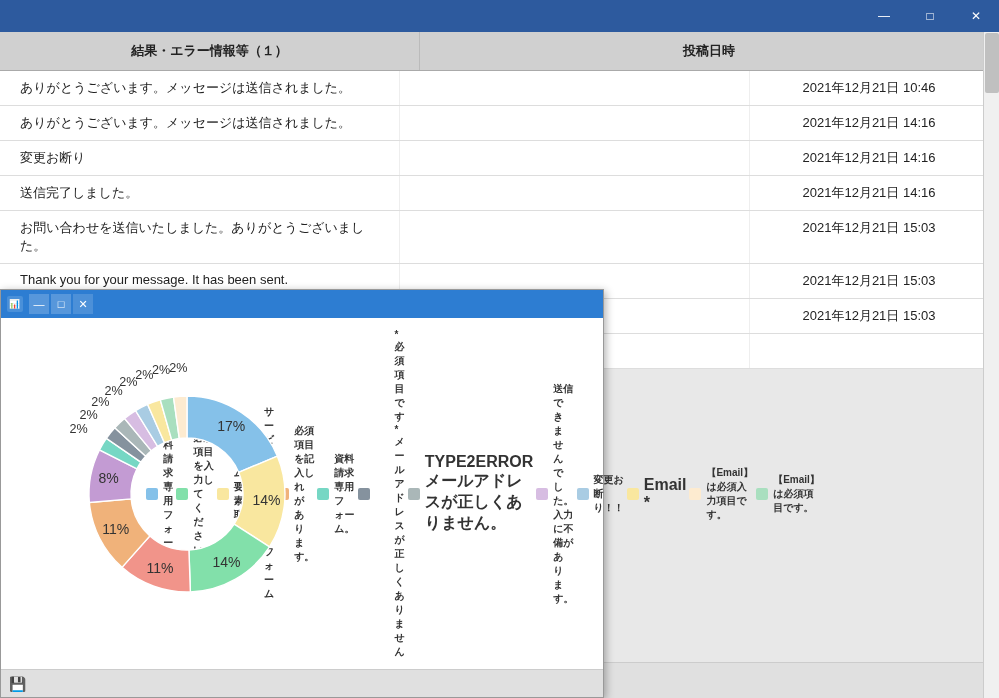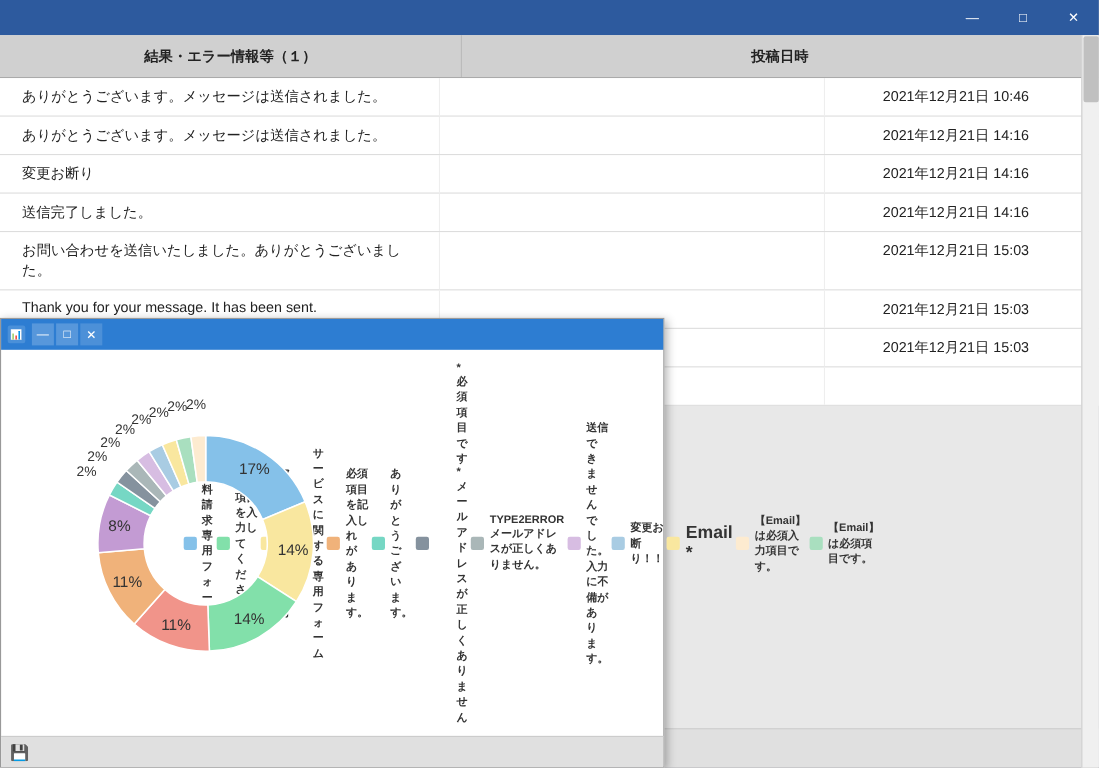--- a/index.html
+++ b/index.html
@@ -421,29 +421,29 @@
         <div class="legend-row">
     <div class="legend-dot" style="background:#f1948a;"></div>
     <span style="font-size:10px;color:#333;margin-top:18px;">サービスに関する専用フォーム</span>
   </div>
         <div class="legend-row">
     <div class="legend-dot" style="background:#f0b27a;"></div>
     <span style="font-size:10px;color:#333;">必須項目を記入しれがあります。</span>
   </div>
         <div class="legend-row">
     <div class="legend-dot" style="background:#76d7c4;"></div>
-    <span style="font-size:10px;color:#333;">ありがとうございます。</span>
+    <span style="font-size:10px;color:#333;">資料請求専用フォーム。</span>
   </div>
         <div class="legend-row">
     <div class="legend-dot" style="background:#85929e;"></div>
     <span style="font-size:10px;color:#333;margin-left:20px;">* 必須項目です* メールアドレスが正しくありません</span>
   </div>
         <div class="legend-row">
     <div class="legend-dot" style="background:#aab7b8;"></div>
-    <span style="font-size:10px;color:#333;">TYPE2ERRORメールアドレスが正しくありません。</span>
+    <span style="font-size:16px;color:#333;">TYPE2ERRORメールアドレスが正しくありません。</span>
   </div>
         <div class="legend-row">
     <div class="legend-dot" style="background:#d7bde2;"></div>
     <span style="font-size:10px;color:#333;">送信できませんでした。入力に不備があります。</span>
   </div>
         <div class="legend-row">
     <div class="legend-dot" style="background:#a9cce3;"></div>
     <span style="font-size:10px;color:#333;">変更お断り！！</span>
   </div>
         <div class="legend-row">

